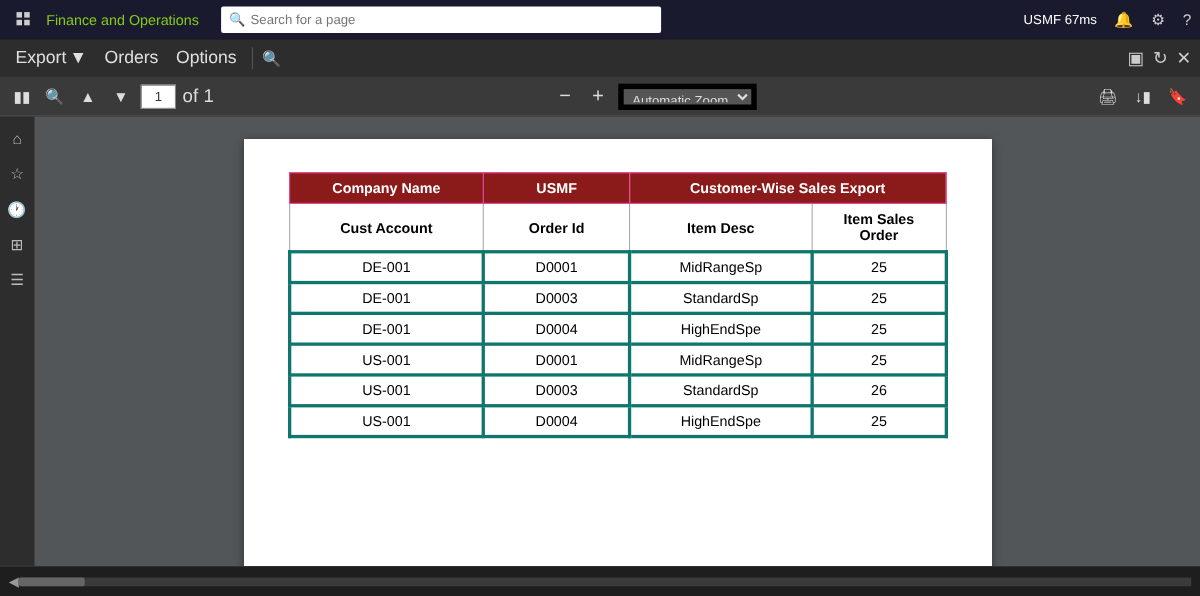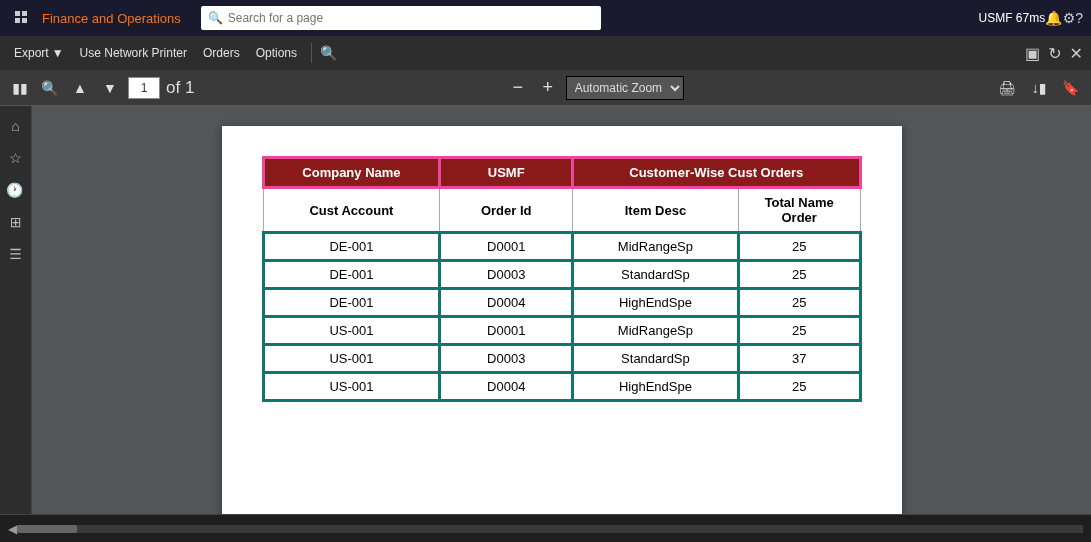--- a/index.html
+++ b/index.html
@@ -13,51 +13,51 @@
       height: 36px;
       padding: 0 8px;
       color: #fff;
     }
     .nav-grid-icon {
       display: flex; align-items: center; justify-content: center;
       width: 28px; height: 28px; cursor: pointer;
     }
     .nav-grid-icon svg { width: 16px; height: 16px; fill: #ccc; }
     .app-title {
-      font-size: 13px; color: #f97316; margin-left: 6px; white-space: nowrap;
+      font-size: 13px; color: #84cc16; margin-left: 6px; white-space: nowrap;
     }
     .search-bar {
       flex: 1; margin: 0 20px;
       background: #fff;
       border: none; border-radius: 2px;
       display: flex; align-items: center;
       height: 24px; padding: 0 8px;
       max-width: 400px;
     }
     .search-bar input {
       border: none; outline: none; width: 100%; font-size: 12px; color: #000000;
       background: transparent;
     }
     .search-icon-nav { color: #555; font-size: 12px; margin-right: 4px; }
     .nav-right {
-      display: flex; align-items: center; gap: 0; margin-left: auto;
+      display: flex; align-items: center; gap: 16px; margin-left: auto;
     }
     .nav-right-text { font-size: 12px; color: #fff; }
     .nav-icon-btn { color: #ccc; font-size: 14px; cursor: pointer; }
 
     
     .toolbar {
       display: flex; align-items: center;
       background: #2d2d2d;
       height: 34px;
       padding: 0 8px;
       gap: 4px;
     }
     .toolbar-btn {
-      color: #e0e0e0; font-size: 12px; background: none; border: none;
+      color: #e0e0e0; font-size: 16px; background: none; border: none;
       cursor: pointer; padding: 4px 6px; display: flex; align-items: flex-end; gap: 3px;
     }
     .toolbar-separator { width: 1px; height: 20px; background: #555; margin: 0 4px; }
     .toolbar-search-icon { color: #ccc; font-size: 14px; }
 
     
     .pdf-toolbar {
       display: flex; align-items: center;
       background: #3a3a3a;
       height: 36px;
@@ -69,21 +69,21 @@
       background: none; border: none; color: #ddd; cursor: pointer;
       width: 24px; height: 24px; display: flex; align-items: center; justify-content: center;
       font-size: 14px;
     }
     .pdf-page-input {
       width: 32px; height: 22px; text-align: center; font-size: 12px;
       background: #fff; border: 1px solid #888; color: #333;
     }
     .pdf-page-text { color: #ddd; font-size: 17px; }
     .pdf-zoom-select {
-      background: #555; color: #ddd; border: 1px solid #000000; font-size: 12px;
+      background: #555; color: #ddd; border: 5px solid #000000; font-size: 12px;
       padding: 2px 4px; cursor: pointer; height: 24px;
     }
     .pdf-toolbar-spacer { flex: 1; }
     .pdf-right-icons { display: flex; gap: 8px; align-items: center; }
 
     
     .main-area {
       display: flex;
       height: calc(542px - 36px - 34px - 36px - 28px);
     }
@@ -130,21 +130,21 @@
       font-size: 13px;
     }
     .report-table .header-main {
       background: #8b1a1a;
       color: #fff;
       font-weight: bold;
       text-align: center;
     }
     .report-table .header-main td {
       padding: 6px 10px;
-      border: 3px solid #ec4899;
+      border: 1px solid #ec4899;
     }
     .report-table .header-sub td {
       font-weight: bold;
       text-align: center;
       padding: 6px 24px;
       border: 1px solid #aaa;
       background: #fff;
       margin-top: 20px;
     }
     .report-table .data-row td {
@@ -202,23 +202,20 @@
     <span class="nav-icon-btn">🔔</span>
     <span class="nav-icon-btn">⚙</span>
     <span class="nav-icon-btn">?</span>
   </div>
 </div>
 
 <div class="toolbar">
   <button class="toolbar-btn">
     <span>Export</span>
     <span>▼</span>
-  </button>
-  <button class="toolbar-btn">
-    <span>Use Network Printer</span>
   </button>
   <button class="toolbar-btn">
     <span>Orders</span>
   </button>
   <button class="toolbar-btn">
     <span>Options</span>
   </button>
   <span class="toolbar-separator"></span>
   <span class="toolbar-search-icon">🔍</span>
 
@@ -260,27 +257,27 @@
     <div class="sidebar-icon">☰</div>
   </div>
 
   <div class="pdf-content">
     <div class="report-page">
       <table class="report-table">
         <thead>
           <tr class="header-main">
             <td class="col-company">Company Name</td>
             <td class="col-usmf">USMF</td>
-            <td colspan="2">Customer-Wise Cust Orders</td>
+            <td colspan="2">Customer-Wise Sales Export</td>
           </tr>
           <tr class="header-sub">
             <td class="col-company">Cust Account</td>
             <td class="col-usmf">Order Id</td>
             <td class="col-itemdesc">Item Desc</td>
-            <td class="col-total">Total Name Order</td>
+            <td class="col-total">Item Sales Order</td>
           </tr>
         </thead>
         <tbody id="report-tbody">
 
         <tr class="data-row">
       <td>DE-001</td>
       <td>D0001</td>
       <td>MidRangeSp</td>
       <td>25</td>
     </tr>
@@ -299,21 +296,21 @@
             <tr class="data-row">
       <td>US-001</td>
       <td>D0001</td>
       <td>MidRangeSp</td>
       <td>25</td>
     </tr>
             <tr class="data-row">
       <td>US-001</td>
       <td>D0003</td>
       <td>StandardSp</td>
-      <td>37</td>
+      <td>26</td>
     </tr>
             <tr class="data-row">
       <td>US-001</td>
       <td>D0004</td>
       <td>HighEndSpe</td>
       <td>25</td>
     </tr>
           </tbody>
       </table>
     </div>

